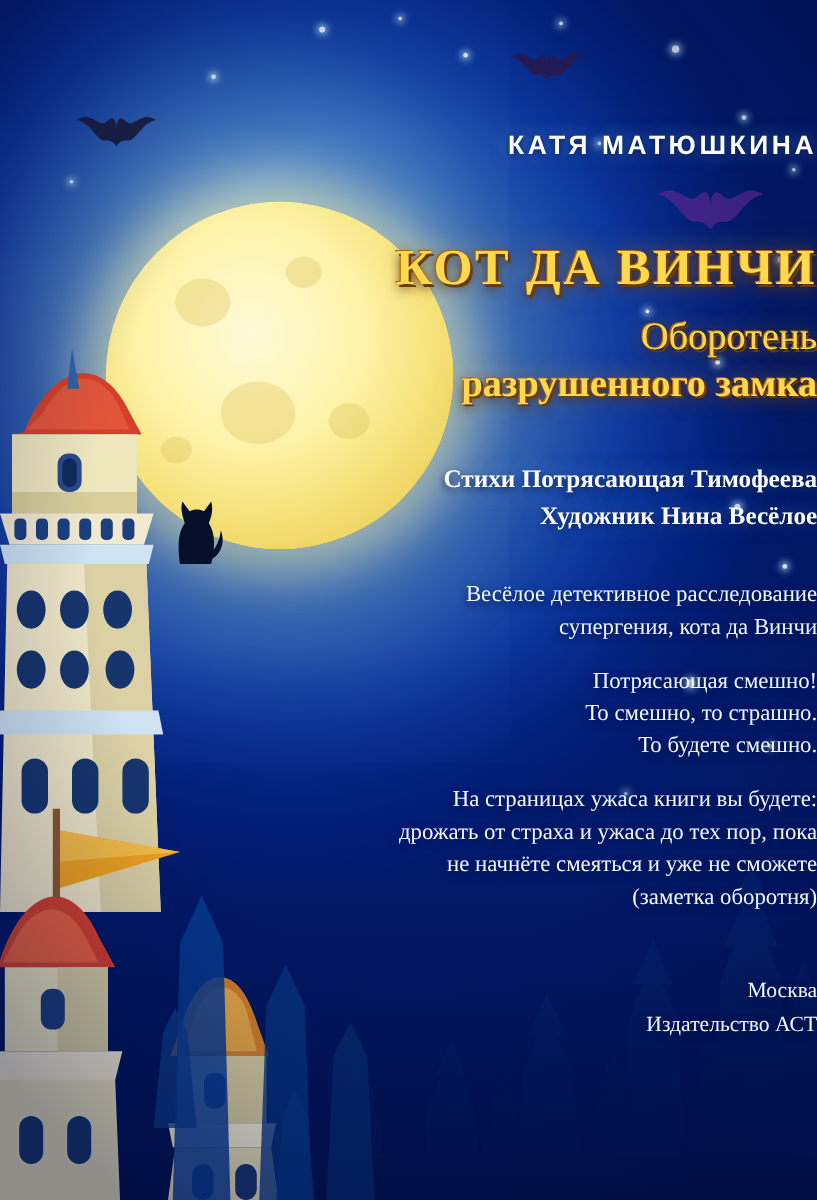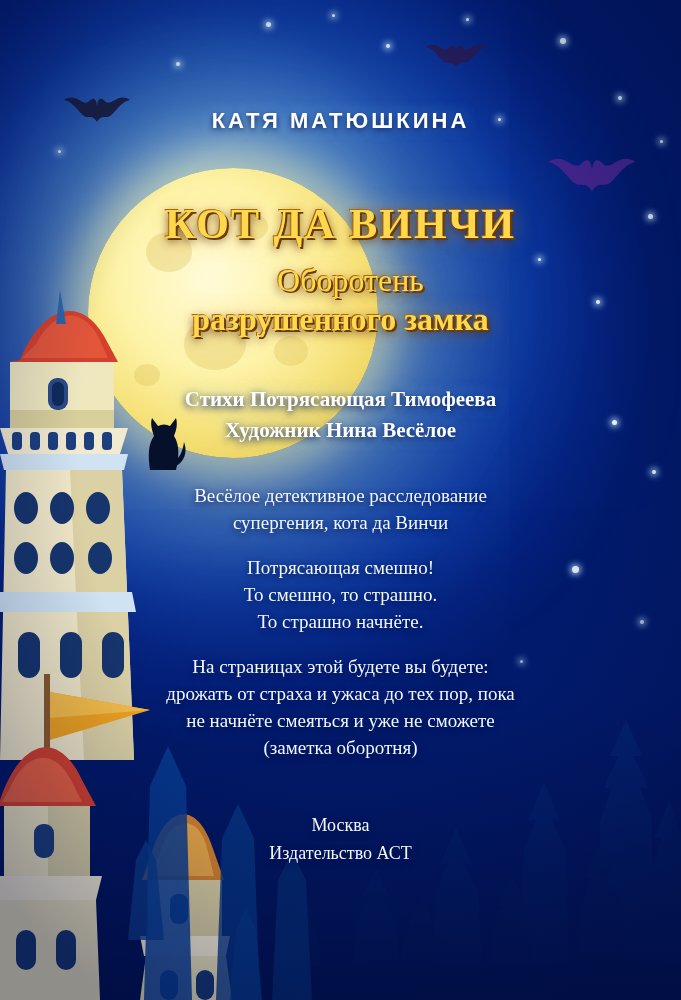--- a/index.html
+++ b/index.html
@@ -75,21 +75,21 @@
   
   .castle { position: absolute; left: 0; bottom: 0; width: 300px; height: 760px; }
 
   
   .bat { position: absolute; }
 
   
   .content {
     position: absolute;
     left: 0; right: 0; top: 0;
-    text-align: center;
+    text-align: right;
     color: #ffffff;
   }
   .author {
     margin-top: 108px;
     font-family: "Liberation Sans", sans-serif;
     font-weight: bold;
     font-size: 22px;
     letter-spacing: 3px;
     color: #ffffff;
     text-shadow: 0 2px 6px rgba(0,20,80,0.9), 0 0 14px rgba(120,190,255,0.6);
@@ -327,23 +327,23 @@
       <div>Стихи Потрясающая Тимофеева</div>
       <div>Художник Нина Весёлое</div>
     </div>
 
     <div class="blurb">
       <div>Весёлое детективное расследование</div>
       <div>супергения, кота да Винчи</div>
       <span class="gap"></span>
       <div>Потрясающая смешно!</div>
       <div>То смешно, то страшно.</div>
-      <div>То страшно начнёте.</div>
+      <div>То будете смешно.</div>
       <span class="gap"></span>
-      <div>На страницах этой будете вы будете:</div>
+      <div>На страницах ужаса книги вы будете:</div>
       <div>дрожать от страха и ужаса до тех пор, пока</div>
       <div>не начнёте смеяться и уже не сможете</div>
       <div>(заметка оборотня)</div>
     </div>
 
     <div class="imprint">
       <div>Москва</div>
       <div>Издательство АСТ</div>
     </div>
   </div>

